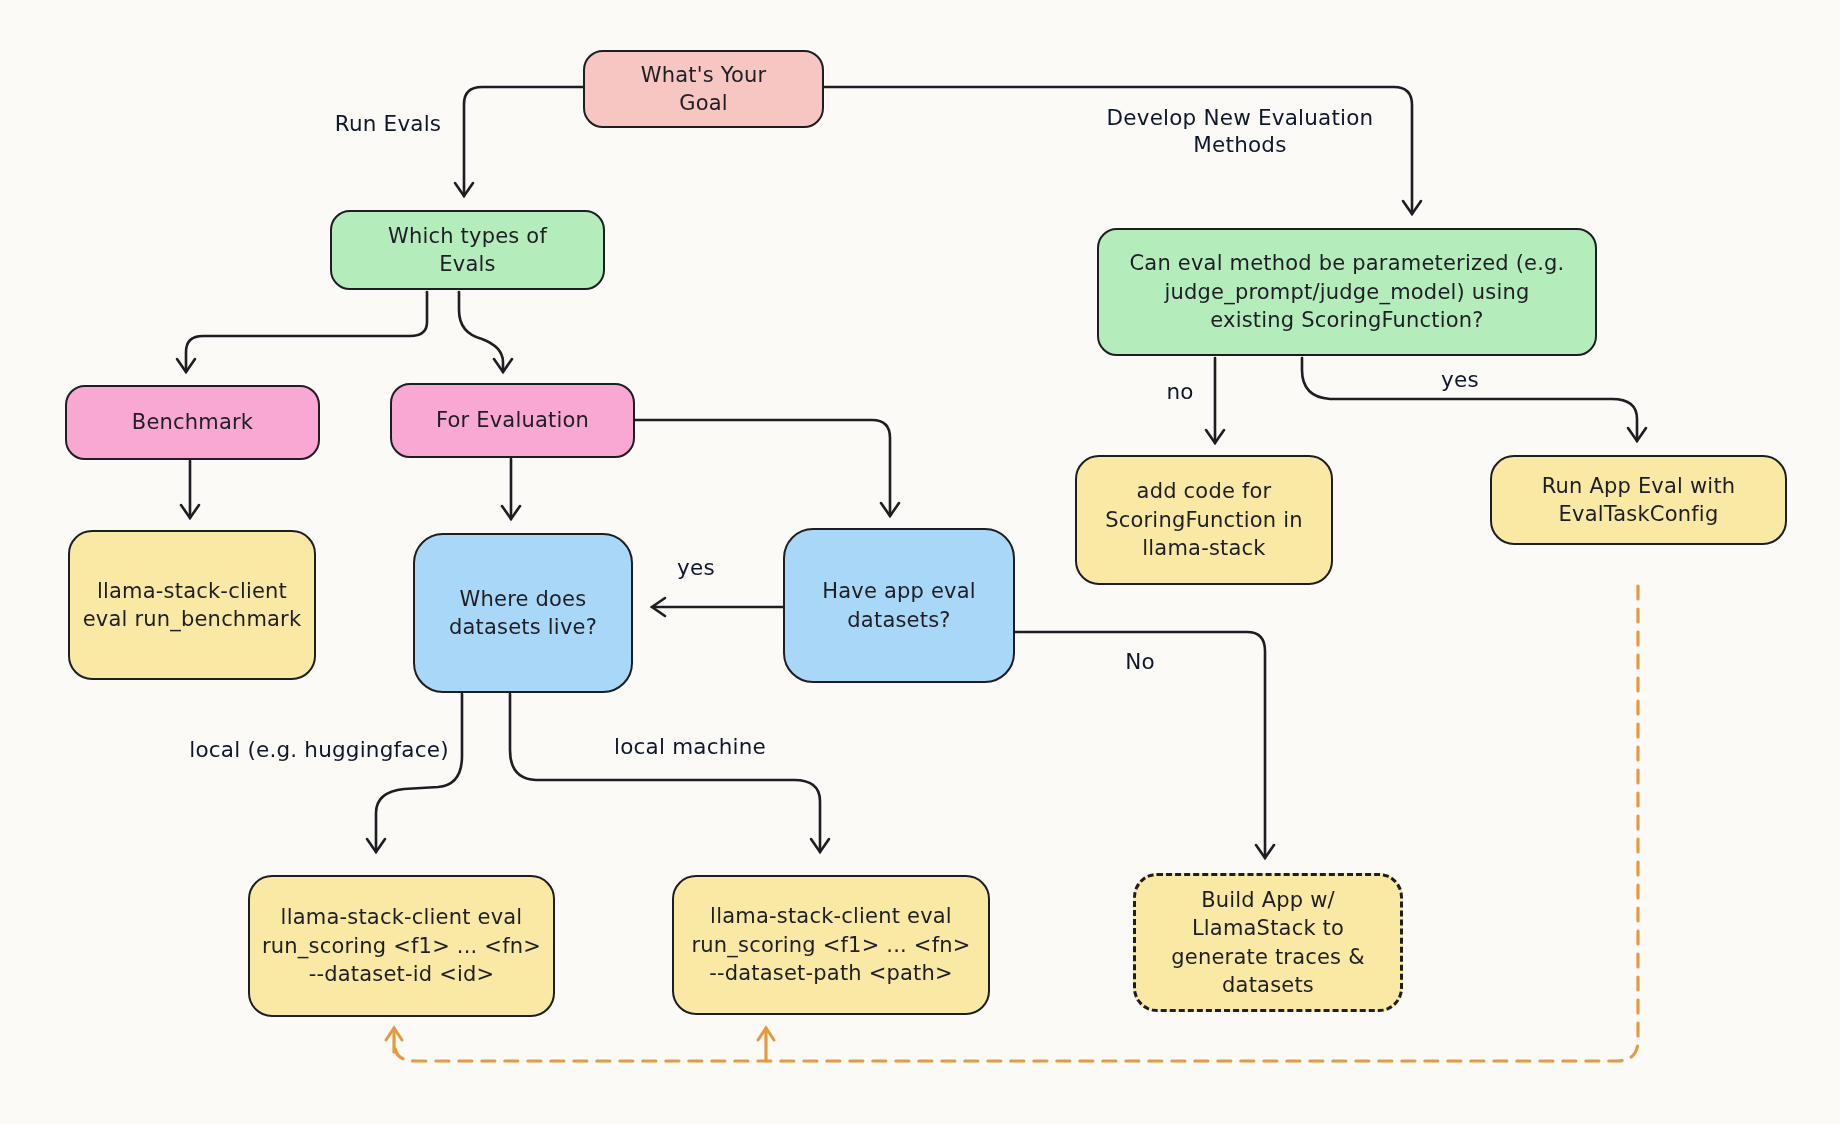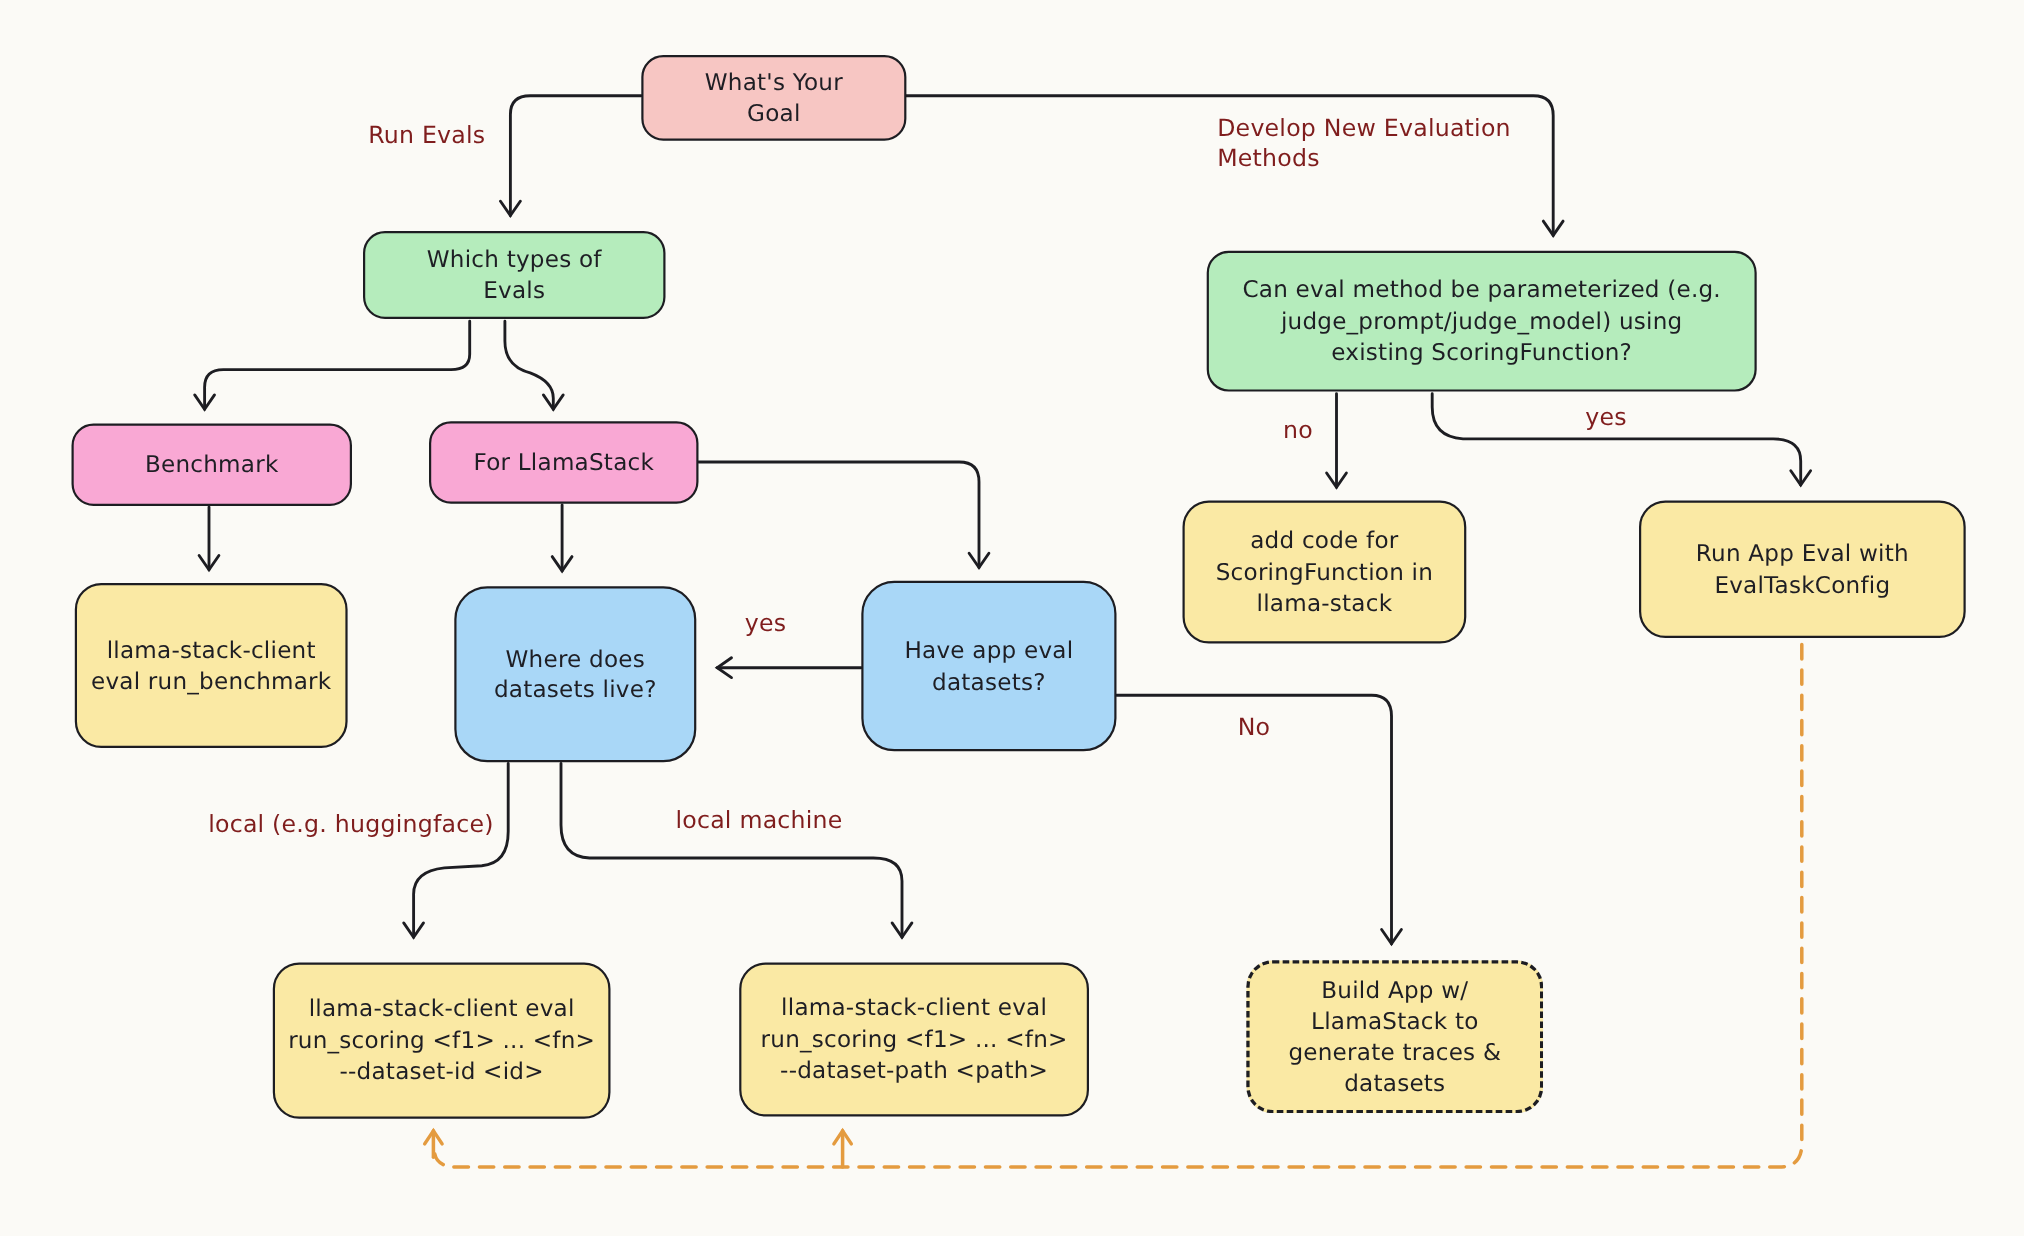--- a/index.html
+++ b/index.html
@@ -16,22 +16,22 @@
     box-sizing:border-box;padding:4px 10px;
   }
   .pink{background:#f7c6c3;}
   .green{background:#b5ecbc;}
   .white{background:#f9a8d4;}
   .blue{background:#a9d7f7;border-radius:30px;}
   .yellow{background:#fae9a4;border-radius:24px;}
   .dashed{border-style:dashed;border-width:3px;}
   .elabel{
     position:absolute;display:flex;align-items:center;justify-content:center;
-    white-space:pre-line;font-size:21.5px;line-height:1.25;
-    letter-spacing:.2px;color:#7f1d1d;
+    text-align:center;white-space:pre-line;font-size:21.5px;line-height:1.25;
+    letter-spacing:.2px;color:#0f172a;
   }
 </style>
 </head>
 <body>
 
 <div id="canvas">
 
   <svg id="edges" viewBox="0 0 1840 1124">
     <defs>
       <marker id="mDark" viewBox="-16 -12 20 24" refX="0" refY="0" markerWidth="20" markerHeight="24" orient="auto" markerUnits="userSpaceOnUse">
@@ -64,40 +64,40 @@
   </svg>
 
   <div class="node pink" style="left:583px;top:50px;width:241px;height:78px;">What's Your
 Goal</div>
 
   <div class="node green" style="left:330px;top:210px;width:275px;height:80px;">Which types of
 Evals</div>
 
   <div class="node white" style="left:65px;top:385px;width:255px;height:75px;">Benchmark</div>
 
-  <div class="node white" style="left:390px;top:383px;width:245px;height:75px;">For LlamaStack</div>
+  <div class="node white" style="left:390px;top:383px;width:245px;height:75px;">For Evaluation</div>
 
   <div class="node yellow" style="left:68px;top:530px;width:248px;height:150px;">llama-stack-client
 eval run_benchmark</div>
 
   <div class="node blue" style="left:413px;top:533px;width:220px;height:160px;">Where does
 datasets live?</div>
 
   <div class="node blue" style="left:783px;top:528px;width:232px;height:155px;">Have app eval
 datasets?</div>
 
   <div class="node green" style="left:1097px;top:228px;width:500px;height:128px;">Can eval method be parameterized (e.g.
 judge_prompt/judge_model) using
 existing ScoringFunction?</div>
 
   <div class="node yellow" style="left:1075px;top:455px;width:258px;height:130px;">add code for
 ScoringFunction in
 llama-stack</div>
 
-  <div class="node yellow" style="left:1490px;top:455px;width:297px;height:125px;">Run App Eval with
+  <div class="node yellow" style="left:1490px;top:455px;width:297px;height:90px;">Run App Eval with
 EvalTaskConfig</div>
 
   <div class="node yellow" style="left:248px;top:875px;width:307px;height:142px;">llama-stack-client eval
 run_scoring &lt;f1&gt; ... &lt;fn&gt;
 --dataset-id &lt;id&gt;</div>
 
   <div class="node yellow" style="left:672px;top:875px;width:318px;height:140px;">llama-stack-client eval
 run_scoring &lt;f1&gt; ... &lt;fn&gt;
 --dataset-path &lt;path&gt;</div>
 

